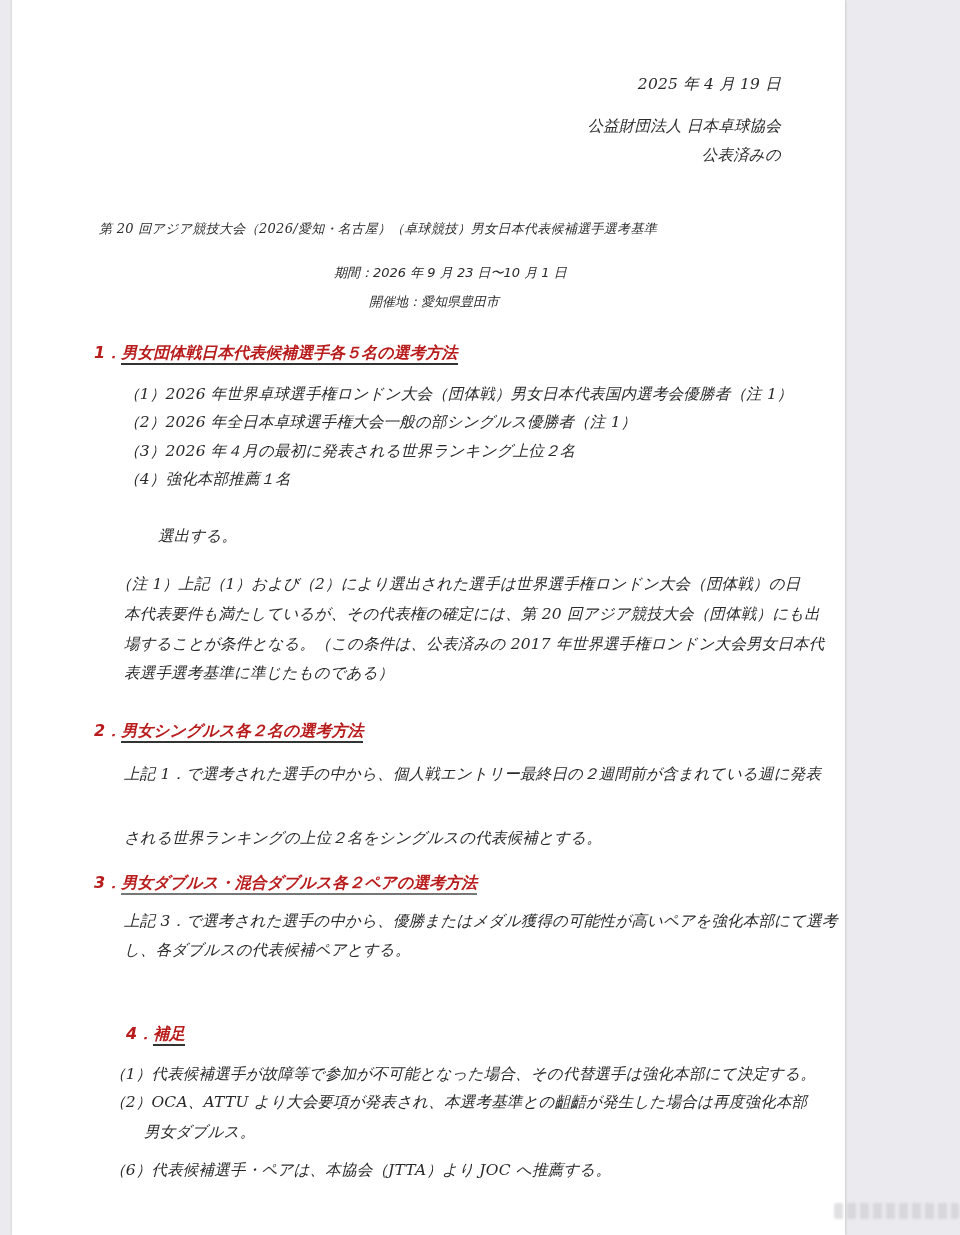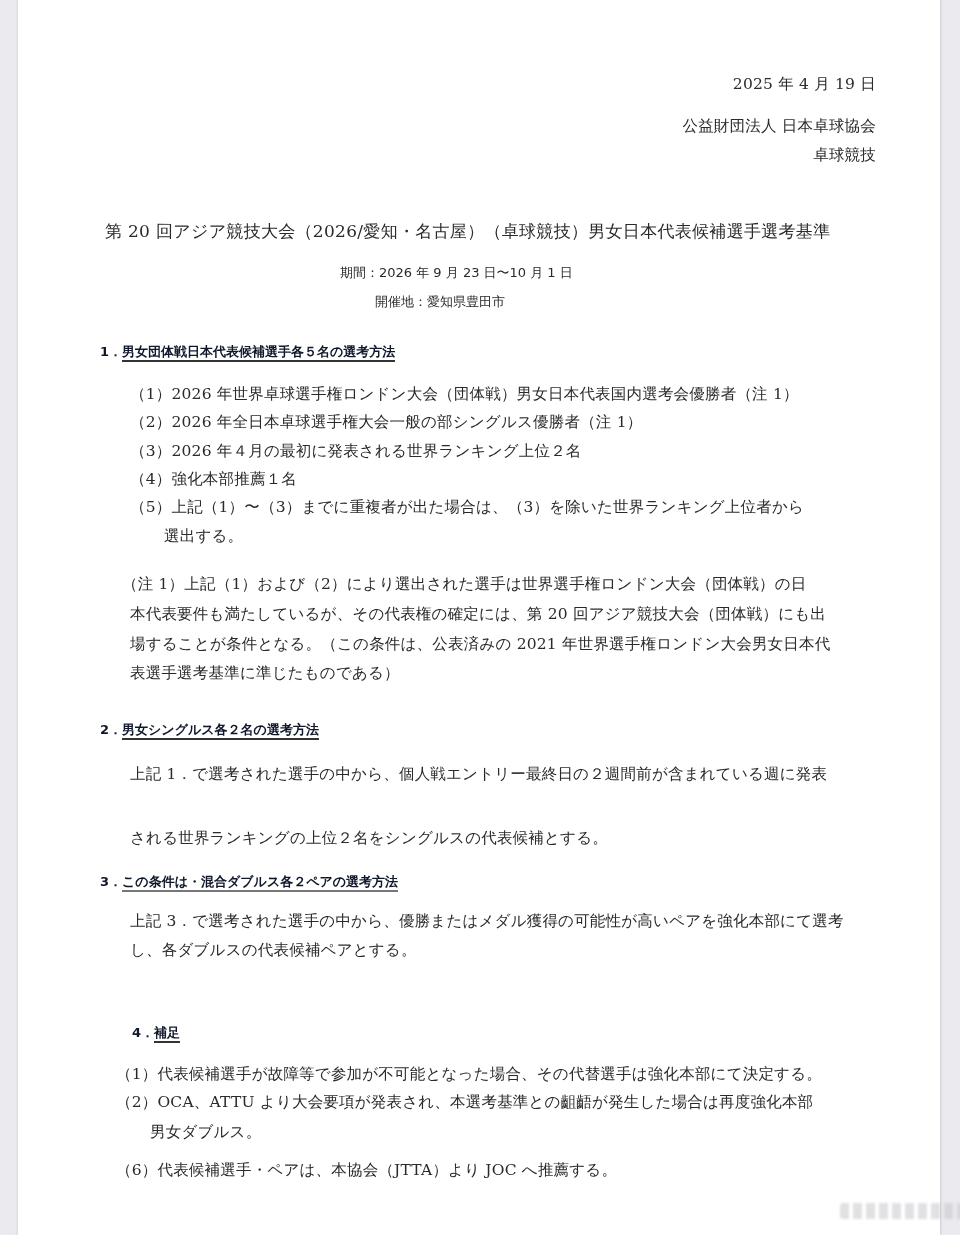--- a/index.html
+++ b/index.html
@@ -4,77 +4,77 @@
 <style>
   html, body { margin: 0; padding: 0; }
   body {
     width: 960px; height: 1235px; overflow: hidden;
     background: #ebebef;
     font-family: "DejaVu Serif", "Liberation Serif", serif;
     color: #2a2a2a;
     position: relative;
   }
   .page {
-    position: absolute; left: 18px; top: 0; width: 922px; height: 1235px;
+    position: absolute; left: 12px; top: 0; width: 833px; height: 1235px;
     background: #ffffff;
     box-shadow: 1px 0 2px rgba(0,0,0,0.12), -1px 0 2px rgba(0,0,0,0.08);
+    font-style: italic;
   }
   .abs { position: absolute; white-space: nowrap; }
   .r { text-align: right; }
   .txt { font-size: 15.5px; letter-spacing: 0.2px; }
-  .title { font-size: 17px; letter-spacing: 0.3px; }
+  .title { font-size: 13px; letter-spacing: 0.3px; }
   .heading {
     font-family: "DejaVu Sans", "Liberation Sans", sans-serif;
-    font-weight: bold; font-size: 13px; color: #0f172a;
+    font-weight: bold; font-size: 16px; color: #b91c1c;
   }
   .heading .u { border-bottom: 2px solid #333; padding-bottom: 1px; }
   .heading .u.gray { border-bottom-color: #777; }
   .sans { font-family: "DejaVu Sans", "Liberation Sans", sans-serif; font-size: 13px; }
   .watermark {
     position: absolute; left: 822px; top: 1203px; width: 125px; height: 16px;
     background: repeating-linear-gradient(90deg, rgba(200,200,205,0.55) 0 9px, rgba(255,255,255,0) 9px 13px);
     filter: blur(1.2px); border-radius: 3px;
   }
 </style>
 </head>
 <body>
 
 <div class="page">
 
   <div class="abs txt r" style="right:64px; top:74px;">2025 年 4 月 19 日</div>
   <div class="abs txt r" style="right:64px; top:116px;">公益財団法人  日本卓球協会</div>
-  <div class="abs txt r" style="right:64px; top:145px;">卓球競技</div>
+  <div class="abs txt r" style="right:64px; top:145px;">公表済みの</div>
 
   <div class="abs title" style="left:87px; top:220px;">第 20 回アジア競技大会（2026/愛知・名古屋）（卓球競技）男女日本代表候補選手選考基準</div>
   <div class="abs sans" style="left:322px; top:264px;">期間：2026 年 9 月 23 日〜10 月 1 日</div>
   <div class="abs sans" style="left:357px; top:293px;">開催地：愛知県豊田市</div>
 
   <div class="abs heading" style="left:82px; top:343px;">
     <span>1．</span><span class="u">男女団体戦日本代表候補選手各５名の選考方法</span>
   </div>
   <div class="abs txt" style="left:112px; top:384px;">（1）2026 年世界卓球選手権ロンドン大会（団体戦）男女日本代表国内選考会優勝者（注 1）</div>
   <div class="abs txt" style="left:112px; top:412px;">（2）2026 年全日本卓球選手権大会一般の部シングルス優勝者（注 1）</div>
   <div class="abs txt" style="left:112px; top:441px;">（3）2026 年４月の最初に発表される世界ランキング上位２名</div>
   <div class="abs txt" style="left:112px; top:469px;">（4）強化本部推薦１名</div>
-  <div class="abs txt" style="left:112px; top:497px;">（5）上記（1）〜（3）までに重複者が出た場合は、（3）を除いた世界ランキング上位者から</div>
   <div class="abs txt" style="left:146px; top:526px;">選出する。</div>
 
   <div class="abs txt" style="left:104px; top:574px;">（注 1）上記（1）および（2）により選出された選手は世界選手権ロンドン大会（団体戦）の日</div>
   <div class="abs txt" style="left:112px; top:604px;">本代表要件も満たしているが、その代表権の確定には、第 20 回アジア競技大会（団体戦）にも出</div>
-  <div class="abs txt" style="left:112px; top:634px;">場することが条件となる。（この条件は、公表済みの 2021 年世界選手権ロンドン大会男女日本代</div>
+  <div class="abs txt" style="left:112px; top:634px;">場することが条件となる。（この条件は、公表済みの 2017 年世界選手権ロンドン大会男女日本代</div>
   <div class="abs txt" style="left:112px; top:663px;">表選手選考基準に準じたものである）</div>
 
   <div class="abs heading" style="left:82px; top:721px;">
     <span>2．</span><span class="u">男女シングルス各２名の選考方法</span>
   </div>
   <div class="abs txt" style="left:112px; top:764px;">上記 1．で選考された選手の中から、個人戦エントリー最終日の２週間前が含まれている週に発表</div>
   <div class="abs txt" style="left:112px; top:792px;margin-top:36px;">される世界ランキングの上位２名をシングルスの代表候補とする。</div>
 
   <div class="abs heading" style="left:82px; top:873px;">
-    <span>3．</span><span class="u gray">この条件は・混合ダブルス各２ペアの選考方法</span>
+    <span>3．</span><span class="u gray">男女ダブルス・混合ダブルス各２ペアの選考方法</span>
   </div>
   <div class="abs txt" style="left:112px; top:911px;">上記 3．で選考された選手の中から、優勝またはメダル獲得の可能性が高いペアを強化本部にて選考</div>
   <div class="abs txt" style="left:112px; top:940px;">し、各ダブルスの代表候補ペアとする。</div>
 
   <div class="abs heading" style="left:82px; top:1024px;margin-left:32px;">
     <span>4．</span><span class="u">補足</span>
   </div>
   <div class="abs txt" style="left:98px; top:1064px;">（1）代表候補選手が故障等で参加が不可能となった場合、その代替選手は強化本部にて決定する。</div>
   <div class="abs txt" style="left:98px; top:1092px;">（2）OCA、ATTU より大会要項が発表され、本選考基準との齟齬が発生した場合は再度強化本部</div>
   <div class="abs txt" style="left:132px; top:1122px;">男女ダブルス。</div>

